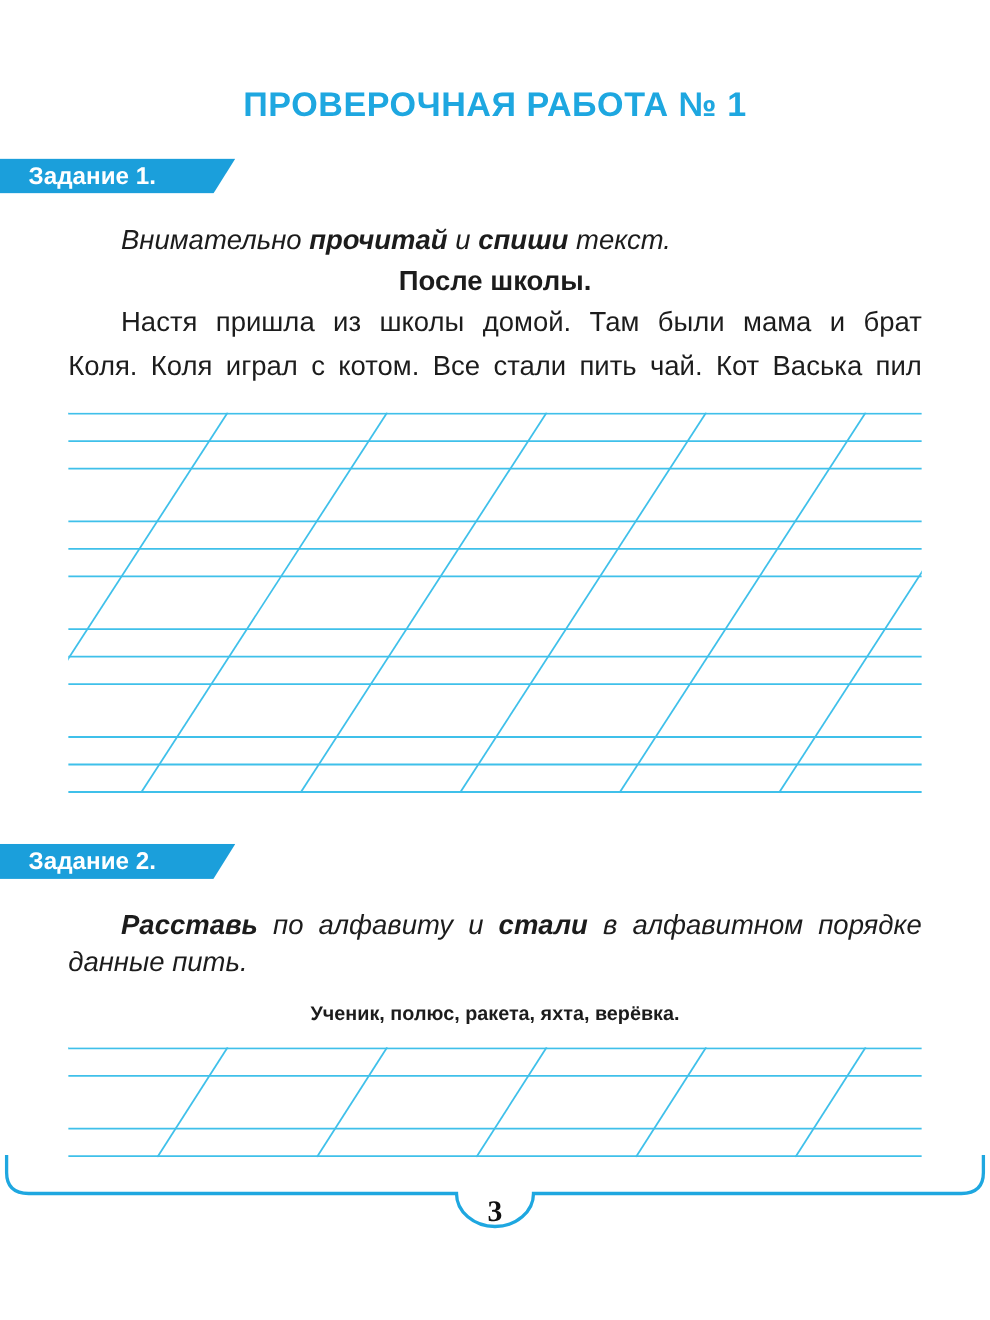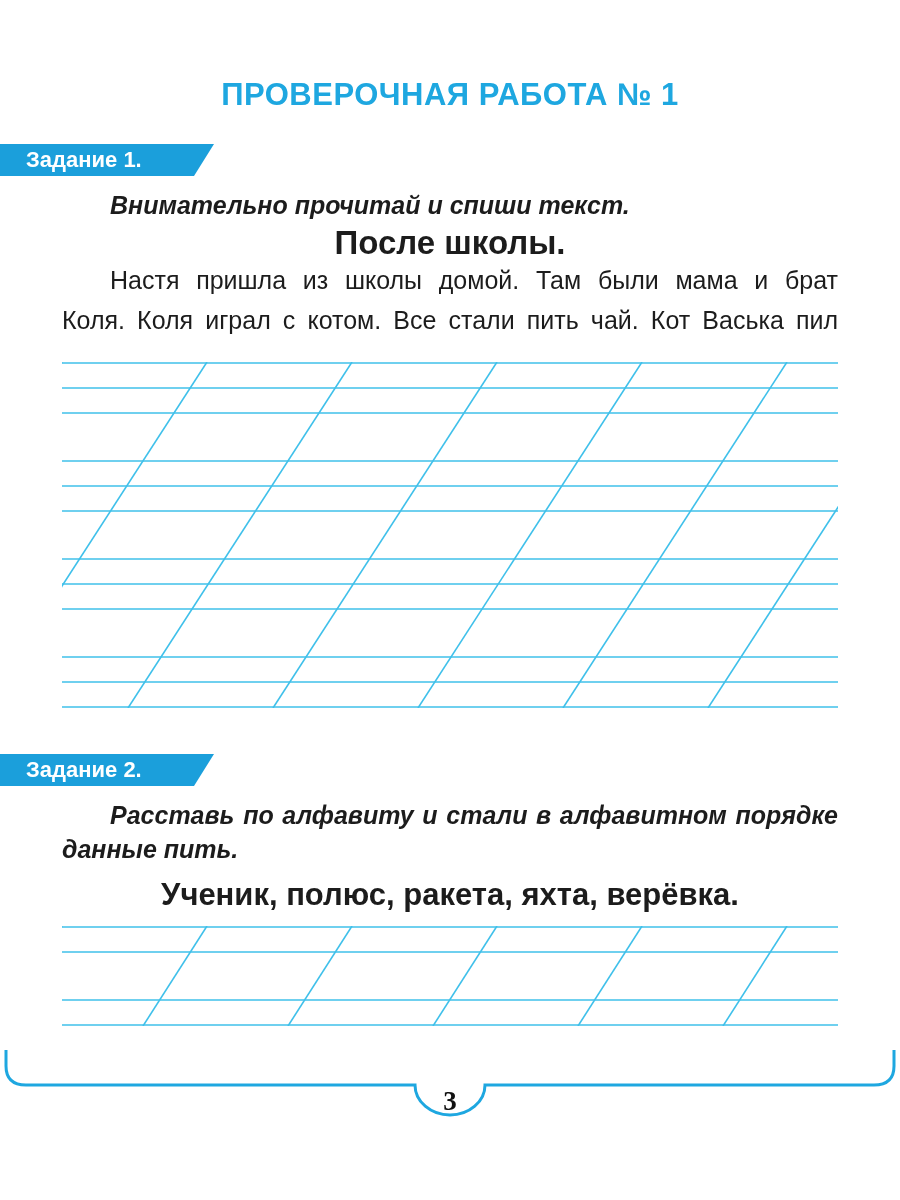--- a/index.html
+++ b/index.html
@@ -34,54 +34,53 @@
   .banner.second { margin-top: 46px; }
   .banner .banner-label {
     display: block;
     padding-left: 26px;
     line-height: 32px;
     font-size: 22px;
     font-weight: bold;
     color: #ffffff;
   }
   .instruction {
-    margin: 12px 62px 0 62px;
+    margin: 25px 62px 0 62px;
     font-size: 25px;
     line-height: 34px;
     font-style: italic;
-    font-weight: bold;
   }
   .instruction .indent { text-indent: 48px; }
   .instruction b { font-style: italic; }
   .jline { text-align: justify; text-align-last: justify; }
   .jline.noj { text-align-last: left; }
   .text-title {
     margin: 4px 62px 0 62px;
     text-align: center;
-    font-size: 33px;
+    font-size: 25px;
     font-weight: bold;
     line-height: 34px;
   }
   .body-text {
     margin: 0 62px;
     font-size: 25px;
     line-height: 40px;
   }
   .body-text .bline { text-align: justify; text-align-last: justify; }
   .body-text .bline.first { text-indent: 48px; }
   .body-text .bline.last { text-align-last: left; }
   .grid {
     display: block;
     margin: 22px auto 0 auto;
   }
   .grid.small { margin-top: 14px; }
   .words {
     margin: 12px 62px 0 62px;
     text-align: center;
-    font-size: 31px;
+    font-size: 18px;
     font-weight: bold;
     line-height: 34px;
   }
   .footer-frame {
     position: absolute;
     left: 0;
     top: 1050px;
     width: 900px;
     height: 80px;
   }

